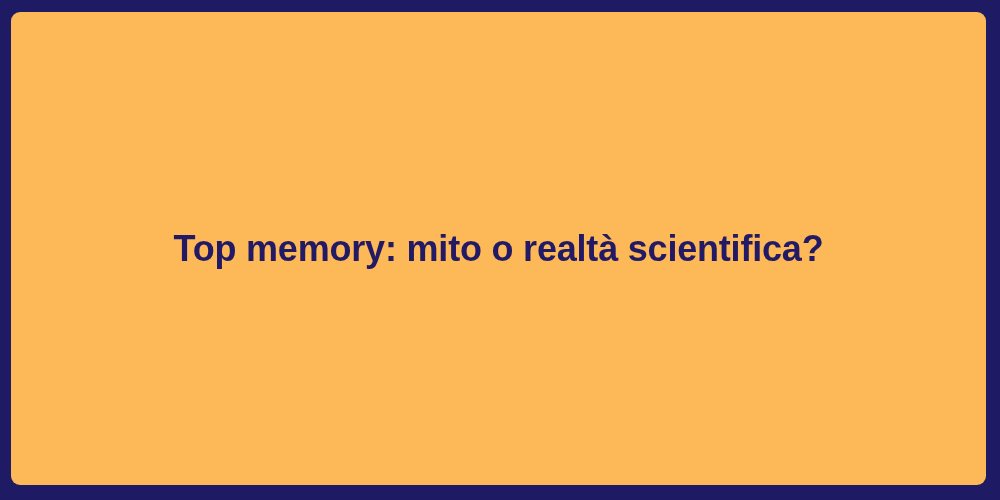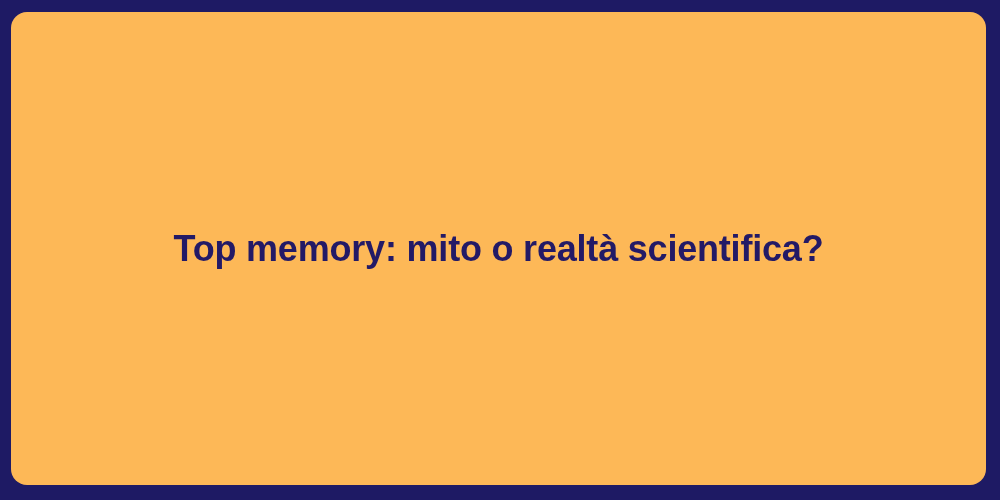--- a/index.html
+++ b/index.html
@@ -24,21 +24,21 @@
   }
 
   
   #banner-card {
     position: absolute;
     left: 11px;
     top: 12px;
     width: 975px;
     height: 473px;
     background: #fdb857;
-    border-radius: 16px;
+    border-radius: 9px;
     box-sizing: border-box;
 
     display: flex;
     align-items: center;
     justify-content: center;
     overflow: hidden;
   }
 
   
   #banner-headline {

